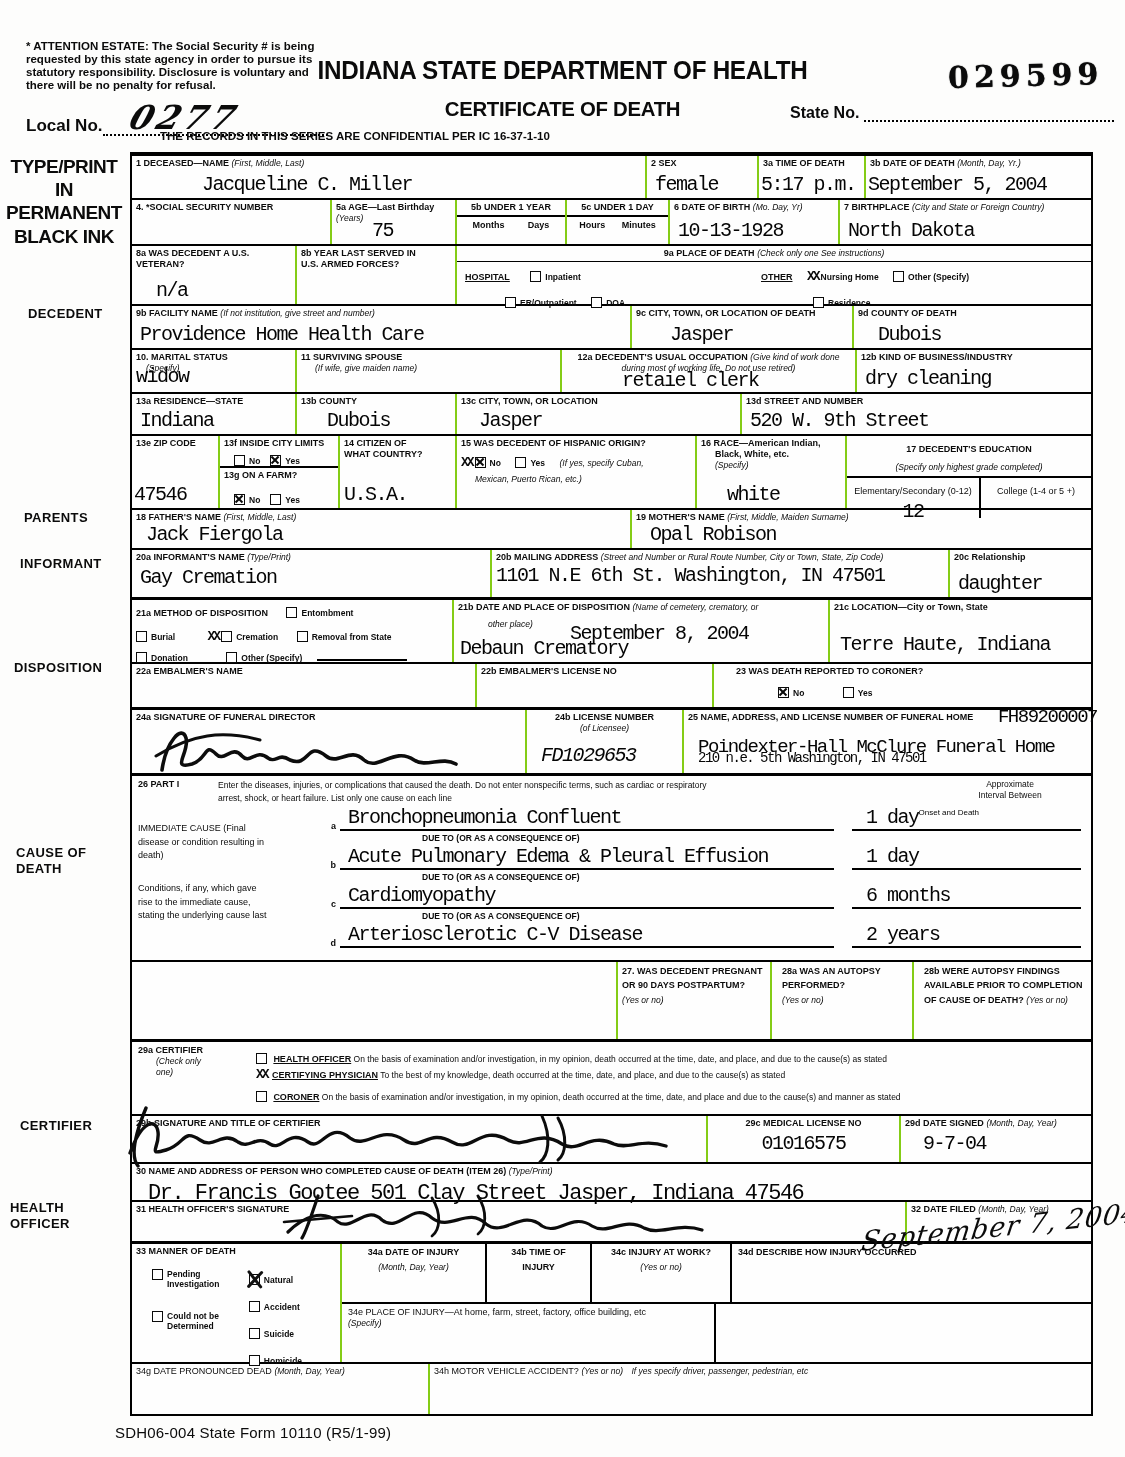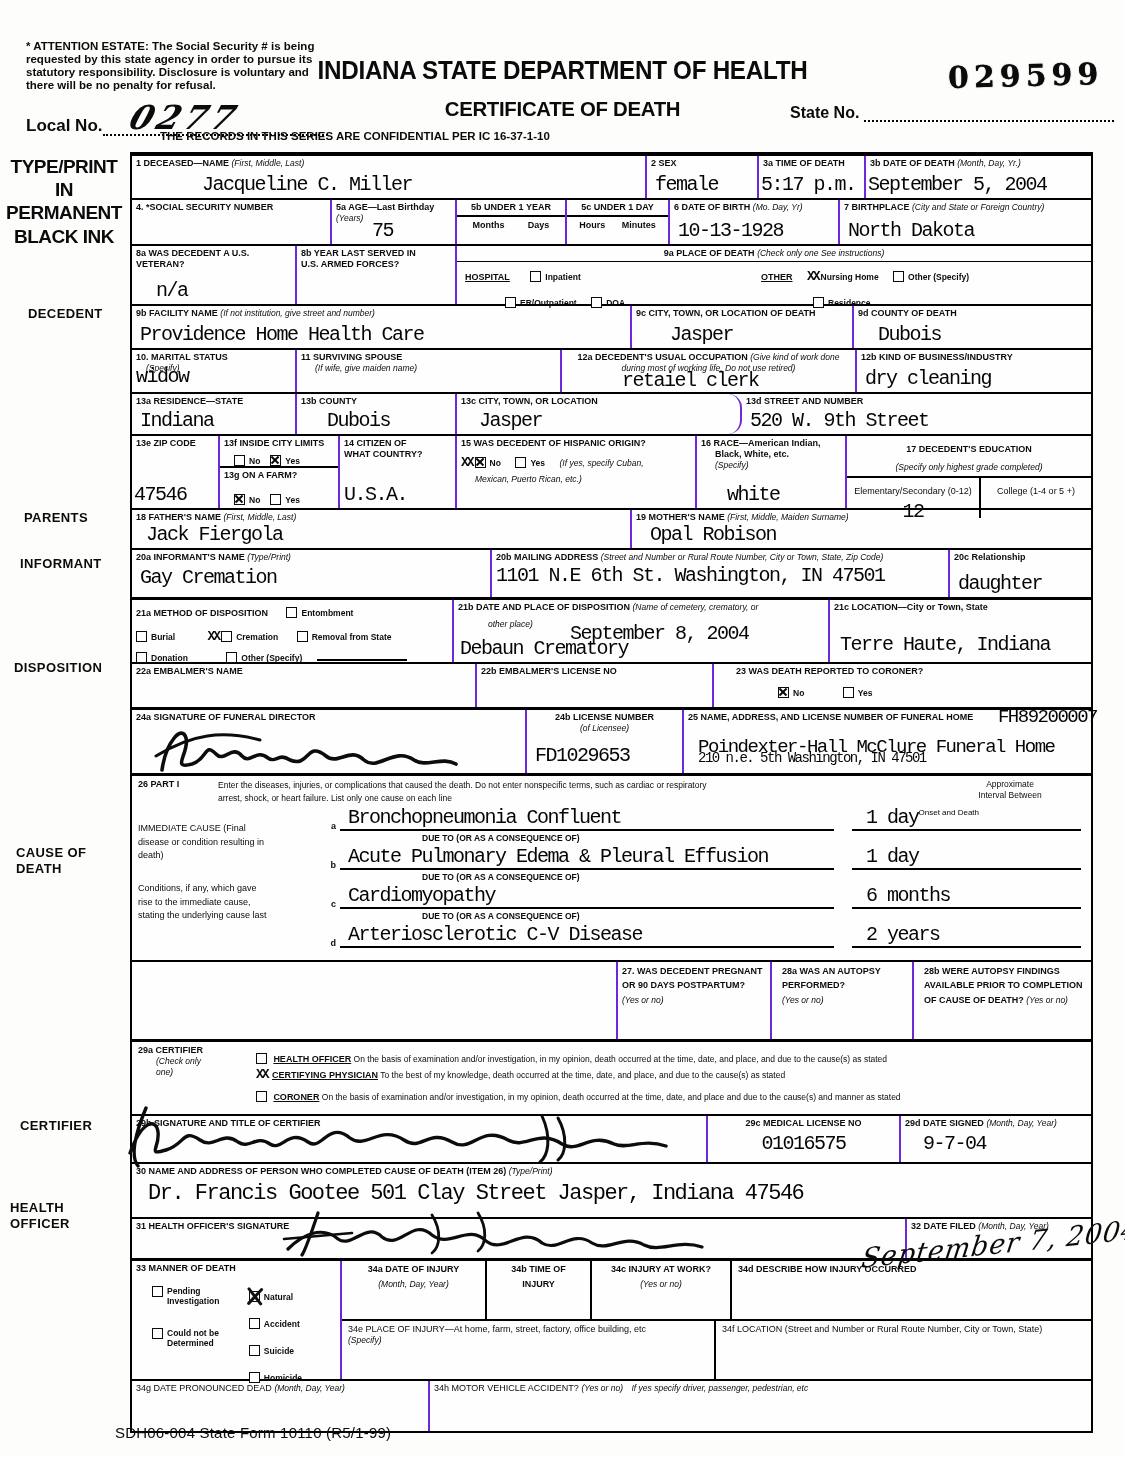--- a/index.html
+++ b/index.html
@@ -19,21 +19,21 @@
       background:#111;border-radius:2px;}
   .cb.handx::before{transform:rotate(52deg);} .cb.handx::after{transform:rotate(-47deg);}
   .cbl{font:bold 8.5px/1.2 "Liberation Sans",sans-serif;margin-right:10px;}
   .und{text-decoration:underline;}
   
   #form{position:absolute;left:130px;top:152px;width:963px;border:2px solid #000;border-top:4px solid #000;
         background:#fefefe;box-sizing:border-box;}
   .r{display:flex;border-bottom:2px solid #000;box-sizing:border-box;position:relative;}
   .r.thick{border-bottom:3.5px solid #000;}
   .r:last-child{border-bottom:none;}
-  .c{border-right:2px solid #6d28d9;padding:2px 4px;box-sizing:border-box;position:relative;flex:0 0 auto;overflow:visible;}
+  .c{border-right:2px solid #84cc16;padding:2px 4px;box-sizing:border-box;position:relative;flex:0 0 auto;overflow:visible;}
   .c.last{border-right:none;flex:1 1 auto;}
   .val{position:absolute;bottom:2px;left:8px;}
   
   .att{position:absolute;left:26px;top:40px;width:300px;font:bold 11.5px/1.14 "Liberation Sans",sans-serif;}
   .localno{position:absolute;left:26px;top:116px;font:bold 17px "Liberation Sans",sans-serif;}
   .dotted{display:inline-block;border-bottom:2.6px dotted #000;height:14px;vertical-align:bottom;}
   .title{position:absolute;left:0;top:58px;width:1125px;text-align:center;
          font:bold 25px/1 "Liberation Sans",sans-serif;letter-spacing:-.3px;transform:scaleX(.97);}
   .subtitle{position:absolute;left:0;top:98px;width:1125px;text-align:center;
          font:bold 21px/1 "Liberation Sans",sans-serif;letter-spacing:-.3px;transform:scaleX(.97);}
@@ -216,21 +216,21 @@
 
     <div class="r" style="height:42px;">
       <div class="c" style="width:165px;">
         <div class="lbl">13a   RESIDENCE—STATE</div>
         <div class="typed val">Indiana</div>
       </div>
       <div class="c" style="width:160px;">
         <div class="lbl">13b   COUNTY</div>
         <div class="typed val" style="left:30px;">Dubois</div>
       </div>
-      <div class="c" style="width:285px;border-radius:14px;">
+      <div class="c" style="width:285px;">
         <div class="lbl">13c   CITY, TOWN, OR LOCATION</div>
         <div class="typed val" style="left:22px;">Jasper</div>
       </div>
       <div class="c last">
         <div class="lbl">13d   STREET AND NUMBER</div>
         <div class="typed val">520 W. 9th Street</div>
       </div>
     </div>
 
     <div class="r" style="height:74px;">
@@ -357,21 +357,21 @@
       <div class="c" style="width:395px;">
         <div class="lbl">24a   SIGNATURE OF FUNERAL DIRECTOR</div>
         <svg class="sig" width="310" height="52" viewBox="0 0 310 52" style="position:absolute;left:20px;top:12px;">
           <path d="M10,48 C14,20 30,2 34,16 C38,30 18,48 40,42 C56,37 52,20 64,32 C72,41 80,22 90,34 C98,43 104,26 116,36 C124,42 126,30 138,38 C158,46 154,18 174,34 C186,44 198,24 212,38 C226,50 242,24 262,38 C274,46 290,34 304,42" stroke-width="3.6"></path>
           <path d="M4,34 C40,12 70,8 108,18" stroke-width="3"></path>
         </svg>
       </div>
       <div class="c" style="width:157px;">
         <div class="lbl" style="text-align:center;">24b   LICENSE NUMBER</div>
         <div class="paren" style="text-align:center;">(of Licensee)</div>
-        <div class="typed val" style="left:8px;bottom:6px;">FD1029653</div>
+        <div class="typed val" style="left:14px;bottom:6px;font-style:italic;">FD1029653</div>
       </div>
       <div class="c last">
         <div class="lbl">25   NAME, ADDRESS, AND LICENSE NUMBER OF FUNERAL HOME</div>
         <div class="typed" style="position:absolute;right:-6px;top:-4px;font-size:19px;">FH89200007</div>
         <div class="typed" style="position:absolute;left:14px;top:26px;font-size:19px;">Poindexter-Hall McClure Funeral Home</div>
         <div class="typed" style="position:absolute;left:14px;top:40px;font-size:14px;">210 n.e. 5th Washington, IN 47501</div>
       </div>
     </div>
 
     <div class="r" style="height:186px;">
@@ -477,21 +477,21 @@
       <div class="c" style="width:193px;">
         <div class="lbl" style="text-align:center;">29c   MEDICAL LICENSE NO</div>
         <div class="typed" style="text-align:center;margin-top:3px;">01016575</div>
       </div>
       <div class="c last">
         <div class="lbl"><span>29d   DATE SIGNED</span> <span class="paren">(Month, Day, Year)</span></div>
         <div class="typed" style="margin:3px 0 0 18px;">9-7-04</div>
       </div>
     </div>
 
-    <div class="r" style="height:55px;">
+    <div class="r" style="height:38px;">
       <div class="c last">
         <div class="lbl"><span>30   NAME AND ADDRESS OF PERSON WHO COMPLETED CAUSE OF DEATH (ITEM 26)</span> <span class="paren">(Type/Print)</span></div>
         <div class="typed" style="margin:4px 0 0 12px;font-size:22px;">Dr. Francis Gootee  501 Clay Street Jasper, Indiana  47546</div>
       </div>
     </div>
 
     <div class="r thick" style="height:42px;">
       <div class="c" style="width:775px;">
         <div class="lbl">31   HEALTH OFFICER'S SIGNATURE</div>
         <svg class="sig" width="440" height="54" viewBox="0 0 440 54" style="position:absolute;left:150px;top:-14px;z-index:5;">
@@ -543,23 +543,20 @@
             <div class="paren" style="margin-top:4px;">(Yes or no)</div>
           </div>
           <div style="flex:1;padding:3px 6px;">
             <div class="lbl">34d   DESCRIBE HOW INJURY OCCURRED</div>
           </div>
         </div>
         <div style="display:flex;flex:1;">
           <div style="width:360px;border-right:2px solid #000;padding:3px 6px;">
             <div class="lbl" style="font-weight:normal;width:300px;"><span>34e   PLACE OF INJURY—At home, farm, street, factory, office building, etc</span> <span class="paren">(Specify)</span></div>
           </div>
-          <div style="flex:1;padding:3px 6px;">
-            <div class="lbl" style="font-weight:normal;">34f   LOCATION (Street and Number or Rural Route Number, City or Town, State)</div>
-          </div>
         </div>
       </div>
     </div>
 
     <div class="r" style="height:50px;border-bottom:none;">
       <div class="c" style="width:298px;">
         <div class="lbl" style="font-weight:normal;"><span>34g   DATE PRONOUNCED DEAD</span> <span class="paren">(Month, Day, Year)</span></div>
       </div>
       <div class="c last">
         <div class="lbl" style="font-weight:normal;"><span>34h   MOTOR VEHICLE ACCIDENT?</span> <span class="paren">(Yes or no)</span> <span class="paren" style="margin-left:6px;">If yes specify driver, passenger, pedestrian, etc</span></div>

